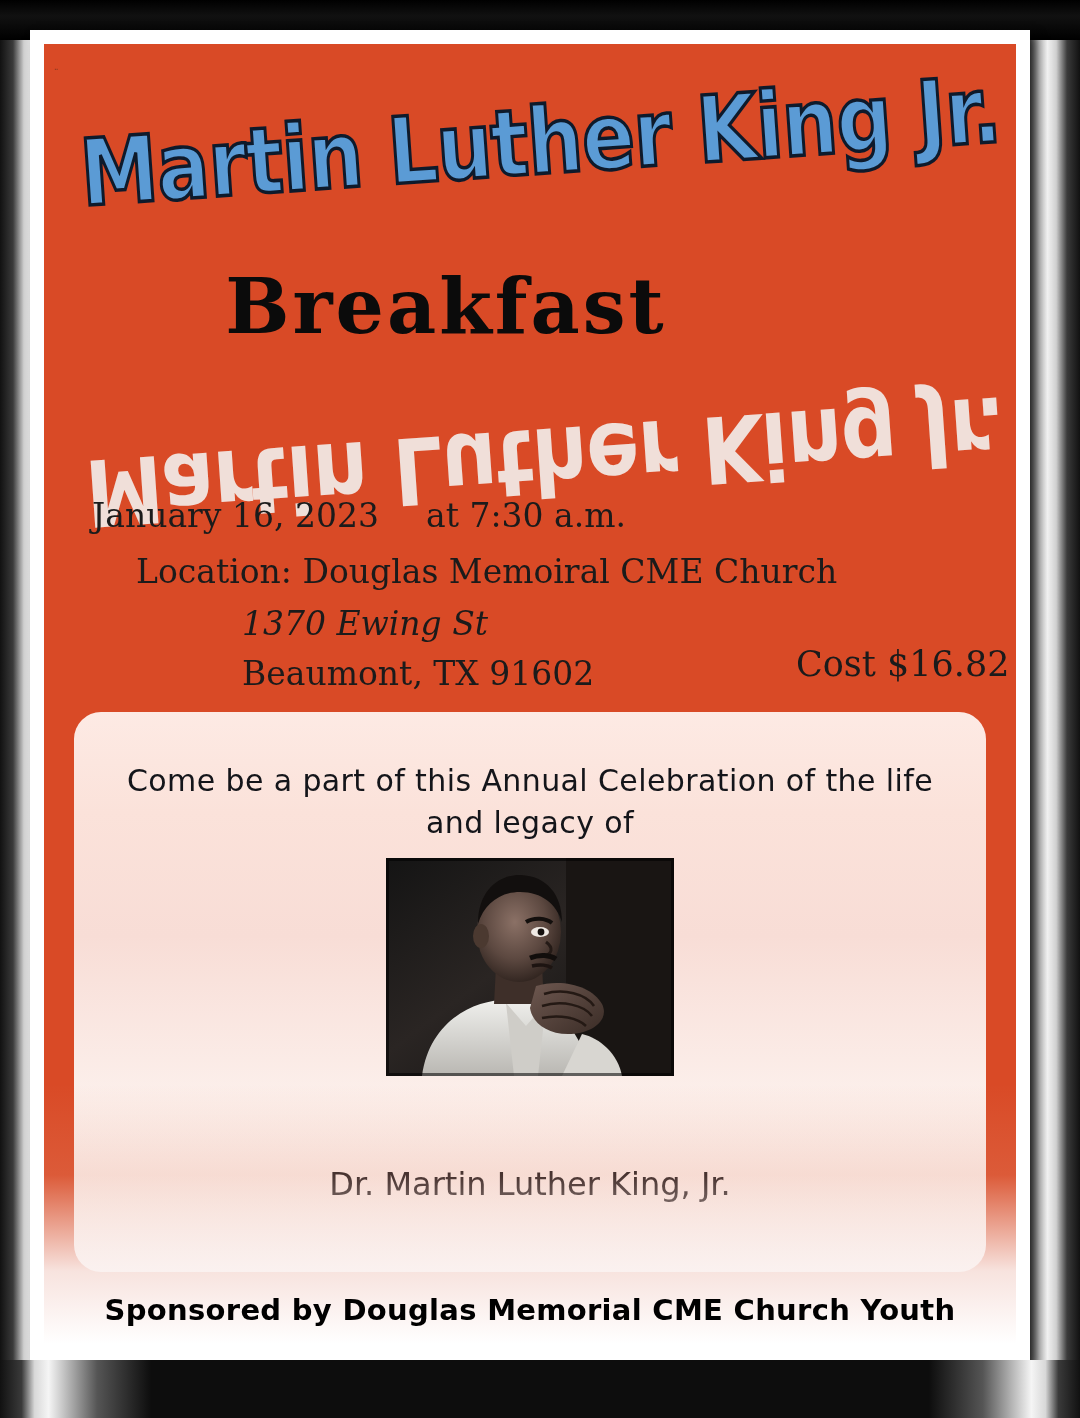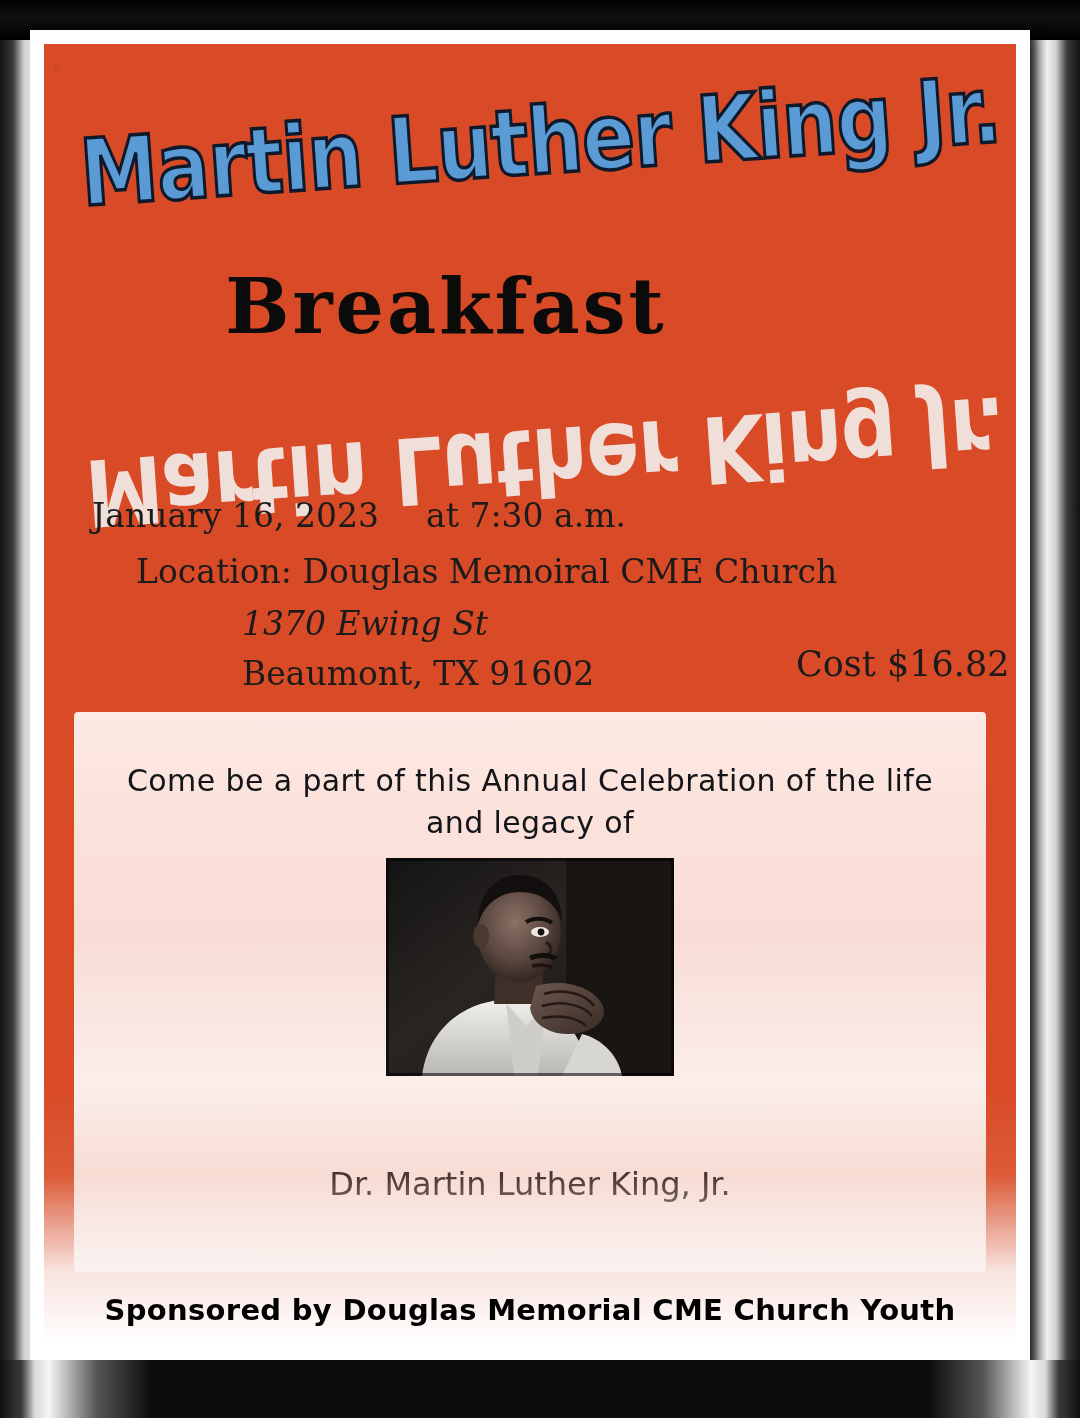--- a/index.html
+++ b/index.html
@@ -155,21 +155,21 @@
   #detail-city   { left: 198px; top: 610px; }
   #detail-cost   { left: 752px; top: 600px; font-size: 35px; }
 
   
   #content-card {
     position: absolute;
     left: 30px;
     top: 668px;
     width: 912px;
     height: 560px;
-    border-radius: 4px;
+    border-radius: 27px;
     background: linear-gradient(to bottom, #fdeae4 0%, #fbe2da 18%, #f8ddd6 40%, #fcf0ec 70%, #ffffff 100%);
   }
 
   #card-intro {
     position: absolute;
     left: 40px;
     top: 48px;
     width: 832px;
     text-align: center;
     font-family: "DejaVu Sans", sans-serif;

